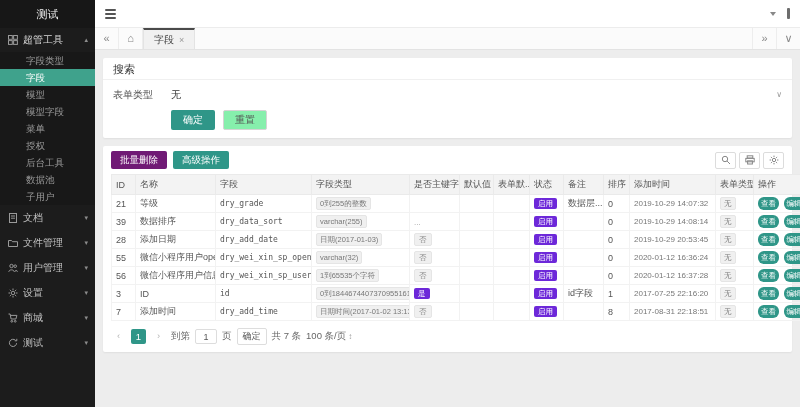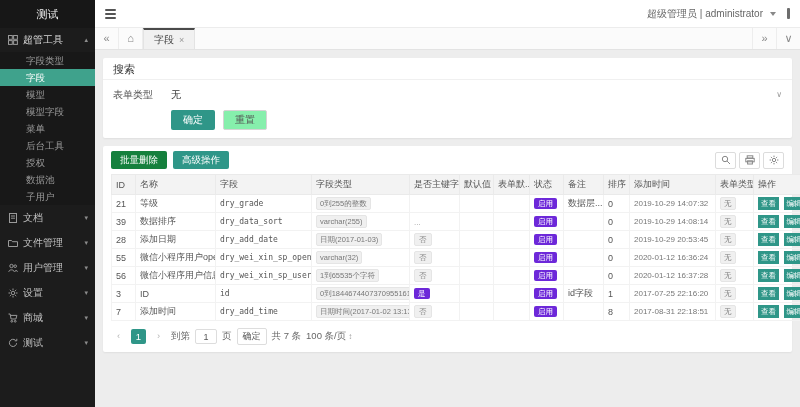--- a/index.html
+++ b/index.html
@@ -42,41 +42,41 @@
 .search-card{margin-bottom:8px}
 .search-body{padding:5px 10px 8px}
 .form-row{display:flex;align-items:center;height:19px;font-size:10px;color:#555}
 .form-label{width:46px;margin-right:12px;white-space:nowrap}
 .select{flex:1;display:flex;align-items:center;color:#333;cursor:pointer}
 .sel-caret{margin-left:auto;color:#999;font-size:8px}
 .btn-row{margin-top:6px;padding-left:58px;display:flex;gap:8px}
 .btn{font-size:10px;padding:3px 11px;border-radius:2px;border:1px solid transparent;cursor:pointer;line-height:12px}
 .btn-teal{background:#2f9688;color:#fff}
 .btn-plain{background:#86efac;border-color:#d4d4d4;color:#555}
-.btn-red{background:#15803d;color:#fff}
+.btn-red{background:#701a75;color:#fff}
 
 
 .add-btn{position:absolute;right:8px;top:3px;padding:2px 9px;font-size:9.5px}
 .toolbar{display:flex;align-items:center;padding:5px 8px;gap:6px}
 .toolbar .btn{padding:2px 8px;font-size:9.5px}
 .tool-icons{margin-left:auto;display:flex;gap:3px}
 .icon-btn{width:21px;height:17px;border:1px solid #dcdcdc;border-radius:2px;background:#fff;display:flex;align-items:center;justify-content:center;cursor:pointer}
 .icon-btn svg{stroke:#888;fill:none;stroke-width:1}
 
 table{width:calc(100% - 16px);margin:0 8px;border-collapse:collapse;table-layout:fixed}
 thead th{background:#f3f3f3;border:1px solid #eaeaea;padding:3px 4px;text-align:left;font-weight:normal;color:#555;font-size:9px;white-space:nowrap;overflow:hidden}
 tbody td{border:1px solid #f2f2f2;padding:2px 4px;color:#555;font-size:9px;white-space:nowrap;overflow:hidden;height:17px}
 .mono{font-family:"DejaVu Sans Mono",monospace;font-size:8px;color:#555}
 .chip{display:inline-block;background:#f0f0f0;border:1px solid #e5e5e5;border-radius:2px;padding:0 3px;font-size:7.5px;color:#777;line-height:11px;white-space:nowrap}
 .badge{display:inline-block;border-radius:2px;padding:0 4px;font-size:7.5px;line-height:11px}
 .badge-green{background:#6d28d9;color:#fff}
 .badge-gray{background:#f0f0f0;color:#888;border:1px solid #e5e5e5}
 .plain{color:#999;font-size:8px}
 .time-cell{font-size:8px;color:#777}
-.op{border:none;border-radius:0;color:#fff;font-size:7.5px;padding:2px 3px;margin-right:2px;cursor:pointer;line-height:9px}
+.op{border:none;border-radius:6px;color:#fff;font-size:7.5px;padding:2px 3px;margin-right:2px;cursor:pointer;line-height:9px}
 .op-green{background:#2f9688}
 
 
 .pager{display:flex;align-items:center;gap:5px;padding:7px 8px;font-size:9.5px;color:#666}
 .page-btn{width:15px;height:15px;line-height:13px;text-align:center;color:#b5b5b5;cursor:pointer}
 .page-num{width:15px;height:15px;line-height:15px;text-align:center;background:#2f9688;color:#fff;border-radius:2px;cursor:pointer}
 .goto-input{width:22px;height:15px;border:1px solid #ddd;border-radius:2px;text-align:center;font-size:9px;color:#555}
 .confirm-btn{border:1px solid #ddd;background:#fff;border-radius:2px;font-size:9px;color:#555;padding:1px 5px;cursor:pointer}
 .perpage{display:flex;align-items:center;gap:2px;cursor:pointer}
 .spinner{font-size:8px;color:#999}
@@ -99,22 +99,22 @@
     <span>超管工具</span>
     <span class="caret">▴</span>
   </div>
 
   <ul class="sub">
     <li>字段类型</li>
     <li class="active">字段</li>
     <li>模型</li>
     <li>模型字段</li>
     <li>菜单</li>
+    <li>授权</li>
     <li>后台工具</li>
-    <li>授权</li>
     <li>数据池</li>
     <li>子用户</li>
   </ul>
 
   <div class="group g2">
     <span class="gicon">
       <svg width="10" height="10">
           <rect x="1.5" y="0.5" width="7" height="9"></rect>
           <line x1="3" y1="3" x2="7" y2="3"></line>
           <line x1="3" y1="5.2" x2="7" y2="5.2"></line>
@@ -179,21 +179,20 @@
 
 <div class="main">
 
   <div class="topbar">
     <span class="hamburger">
         <span></span>
         <span></span>
         <span></span>
       </span>
     <span class="right">
-      <span>超级管理员 | administrator</span>
       <span class="caret-down"></span>
       <span class="vbar"></span>
     </span>
   </div>
 
   <div class="tabbar">
     <span class="tab-ctl">«</span>
     <span class="tab-ctl">⌂</span>
     <span class="tab">
       <span>字段</span>

